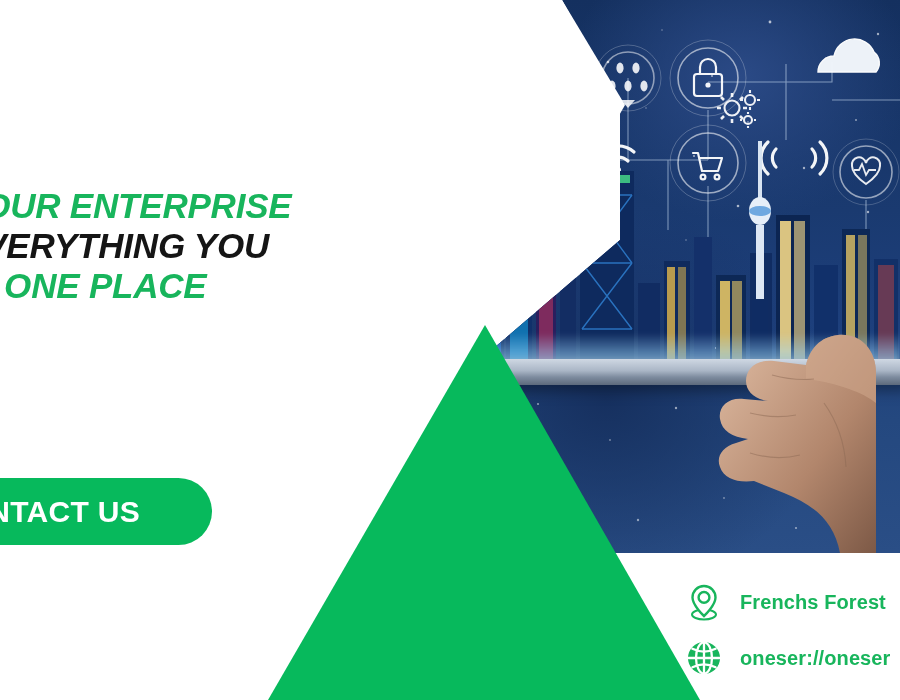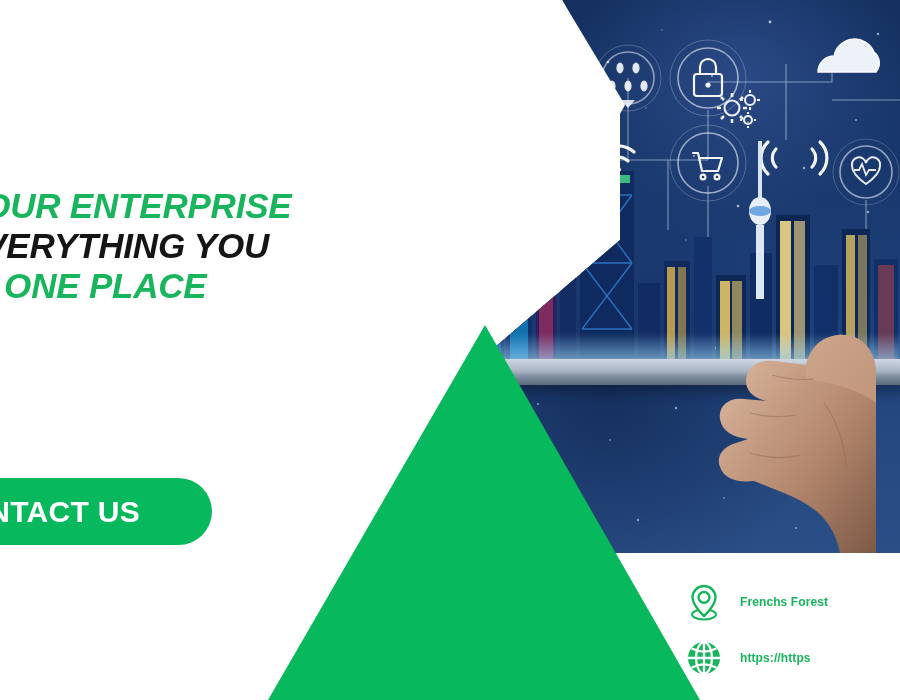--- a/index.html
+++ b/index.html
@@ -104,21 +104,21 @@
   .contact{
     position:absolute;left:684px;top:578px;width:260px;
   }
   .crow{
     display:flex;align-items:center;gap:16px;height:48px;white-space:nowrap;
   }
   .crow + .crow{margin-top:8px;}
   .cicon{width:40px;height:40px;flex:0 0 40px;display:block;}
   .ctext{
     color:var(--brand-text);
-    font-size:12px;font-weight:700;letter-spacing:.1px;
+    font-size:20px;font-weight:700;letter-spacing:.1px;
   }
 </style>
 </head>
 <body>
 
 <div id="banner">
 
   <div class="photo">
     <div class="sky"></div>
 
@@ -350,17 +350,17 @@
       <svg class="cicon" viewBox="0 0 40 40">
         <circle cx="20" cy="20" r="16" fill="#18b55c"></circle>
         <g stroke="#ffffff" stroke-width="2.3" fill="none" stroke-linecap="round">
           <line x1="4.6" y1="20" x2="35.4" y2="20"></line>
           <line x1="20" y1="4.4" x2="20" y2="35.6"></line>
           <ellipse cx="20" cy="20" rx="8" ry="15.6"></ellipse>
           <path d="M8.4 10.8 q11.6 5.6 23.2 0"></path>
           <path d="M8.4 29.2 q11.6 -5.6 23.2 0"></path>
         </g>
       </svg>
-      <span class="ctext">https://https</span>
+      <span class="ctext">oneser://oneser</span>
     </div>
 
   </div>
 </div>
 
 </body></html>

